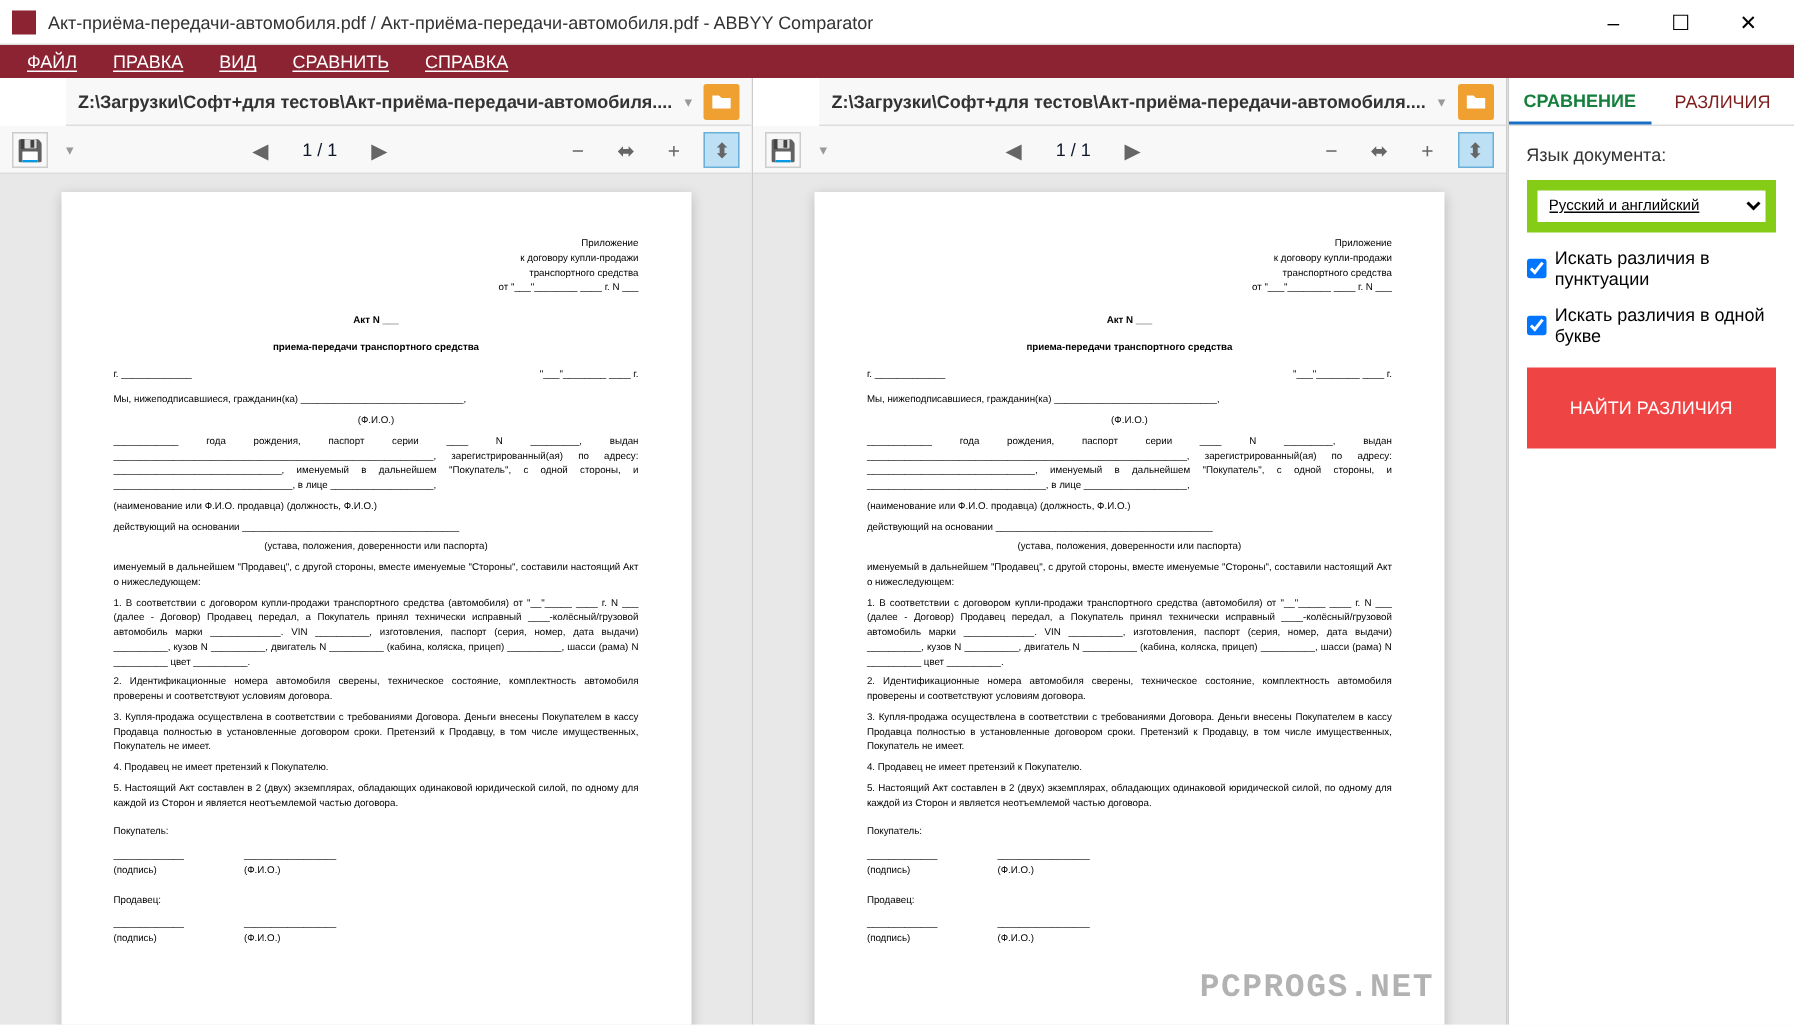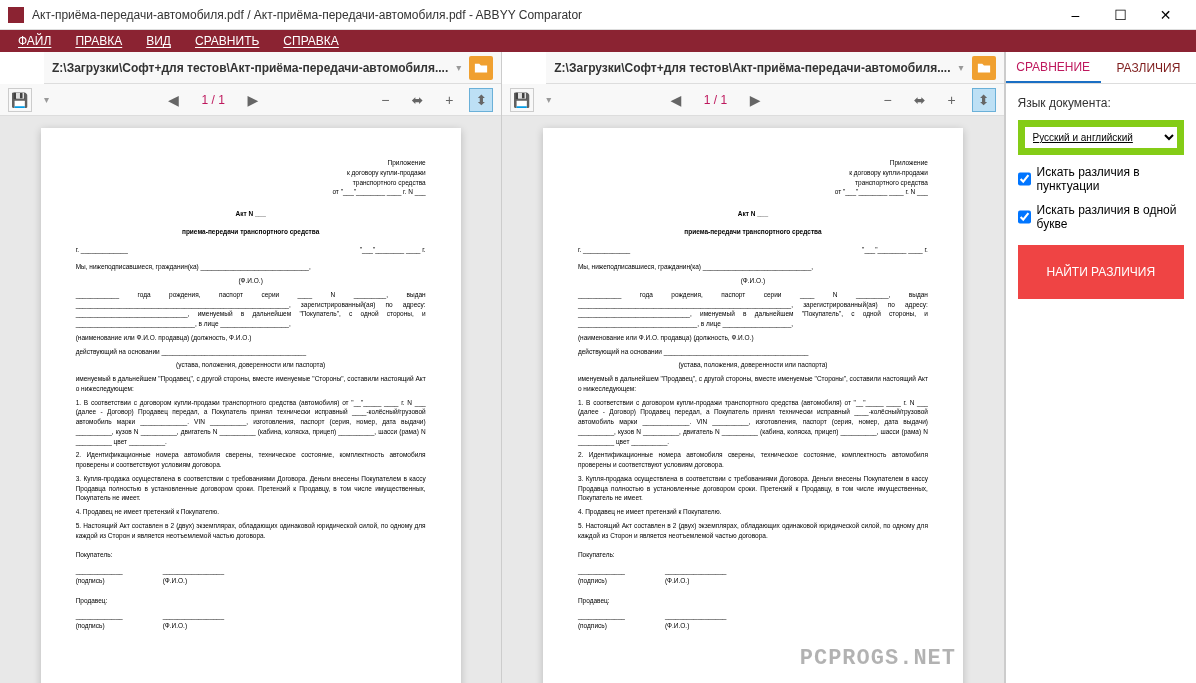--- a/index.html
+++ b/index.html
@@ -13,29 +13,29 @@
 .menubar .menu-item { color: #fff; font-size: 12px; padding: 4px 10px; cursor: pointer; text-decoration: underline; text-underline-offset: 2px; }
 .content { flex: 1; display: flex; background: #fff; }
 .doc-pane { flex: 1; display: flex; flex-direction: column; border-right: 1px solid #ccc; }
 .doc-header { height: 32px; background: #f8f8f8; border-bottom: 1px solid #ddd; display: flex; align-items: center; padding: 0 8px; gap: 4px; margin-left: 44px; }
 .doc-path { flex: 1; font-size: 12px; color: #333; font-weight: bold; overflow: hidden; text-overflow: ellipsis; white-space: nowrap; }
 .dropdown-arrow { color: #999; font-size: 10px; padding: 2px 4px; cursor: pointer; }
 .folder-btn { width: 24px; height: 24px; background: #f0a030; display: flex; align-items: center; justify-content: center; cursor: pointer; border-radius: 2px; }
 .doc-toolbar { height: 32px; background: #f8f8f8; border-bottom: 1px solid #ddd; display: flex; align-items: center; padding: 0 8px; gap: 8px; }
 .tb-btn { width: 24px; height: 24px; display: flex; align-items: center; justify-content: center; cursor: pointer; color: #666; font-size: 14px; }
 .tb-btn.save { border: 1px solid #ccc; }
-.page-indicator { font-size: 12px; color: #be185d; padding: 0 8px; }
+.page-indicator { font-size: 12px; color: #0f172a; padding: 0 8px; }
 .tb-spacer { flex: 1; }
 .tb-btn.active { background: #bde0f5; border: 1px solid #6ab0d8; }
 .doc-viewer { flex: 1; background: #e8e8e8; overflow: auto; display: flex; justify-content: center; padding: 12px; }
 .doc-page { background: #fff; width: 420px; height: 580px; box-shadow: 0 2px 8px rgba(0,0,0,0.2); padding: 30px 35px; font-size: 6.5px; line-height: 1.5; color: #000; font-family: 'Courier New', monospace; overflow: hidden; }
 .sidebar { width: 230px; background: #fff; display: flex; flex-direction: column; border-left: 1px solid #ccc; }
 .sidebar-tabs { height: 32px; display: flex; border-bottom: 1px solid #ddd; }
 .sidebar-tab { flex: 1; display: flex; align-items: center; justify-content: center; font-size: 12px; cursor: pointer; color: #7f1d1d; }
-.sidebar-tab.active { color: #be185d; border-bottom: 2px solid #1a6fc4; font-weight: normal; }
+.sidebar-tab.active { color: #15803d; border-bottom: 2px solid #1a6fc4; font-weight: bold; }
 .sidebar-content { padding: 12px; display: flex; flex-direction: column; gap: 10px; font-size: 12px; }
 .lang-label { color: #333; }
 .lang-select { width: 100%; padding: 4px; font-size: 10px; border: 7px solid #84cc16; background: #fff; text-decoration: underline; }
 .checkbox-row { display: flex; align-items: center; gap: 6px; }
 .checkbox-row input { width: 14px; height: 14px; }
 .find-btn { background: #ef4444; color: #fff; border: none; padding: 20px; font-size: 12px; cursor: pointer; margin-top: 4px; }
 .watermark { position: absolute; bottom: 12px; right: 240px; font-size: 22px; font-weight: bold; color: rgba(0,0,0,0.3); letter-spacing: 1px; font-family: Liberation Mono, monospace; }
 .doc-page .hdr-right { text-align: right; margin-bottom: 12px; }
 .doc-page .title-center { text-align: center; font-weight: bold; margin: 8px 0; }
 .doc-page .body-text { text-align: justify; margin: 4px 0; }

